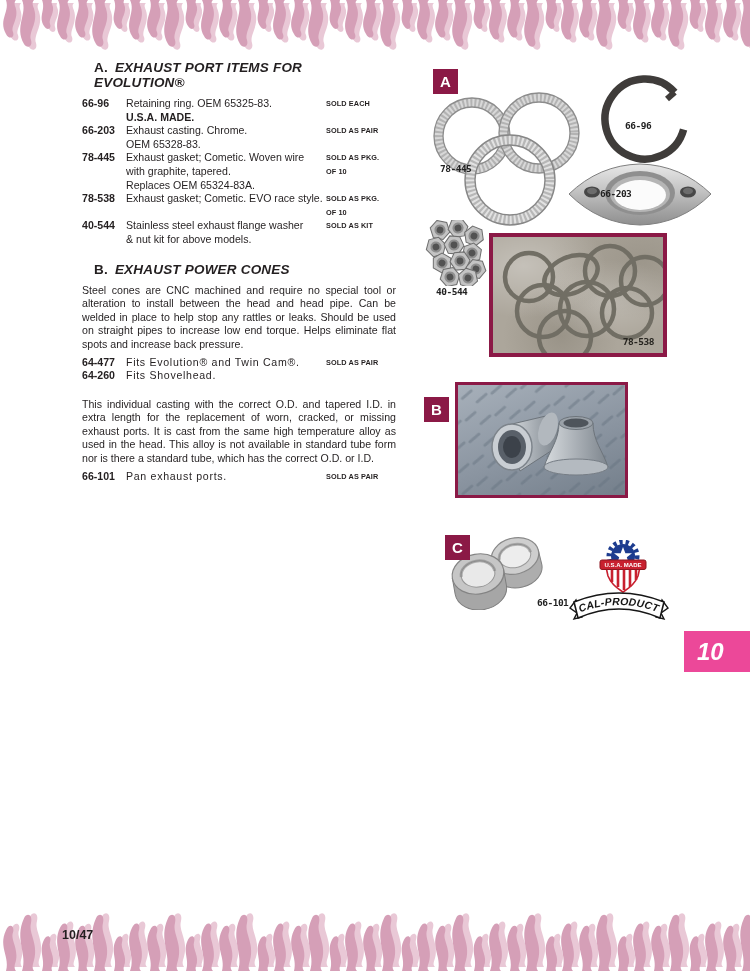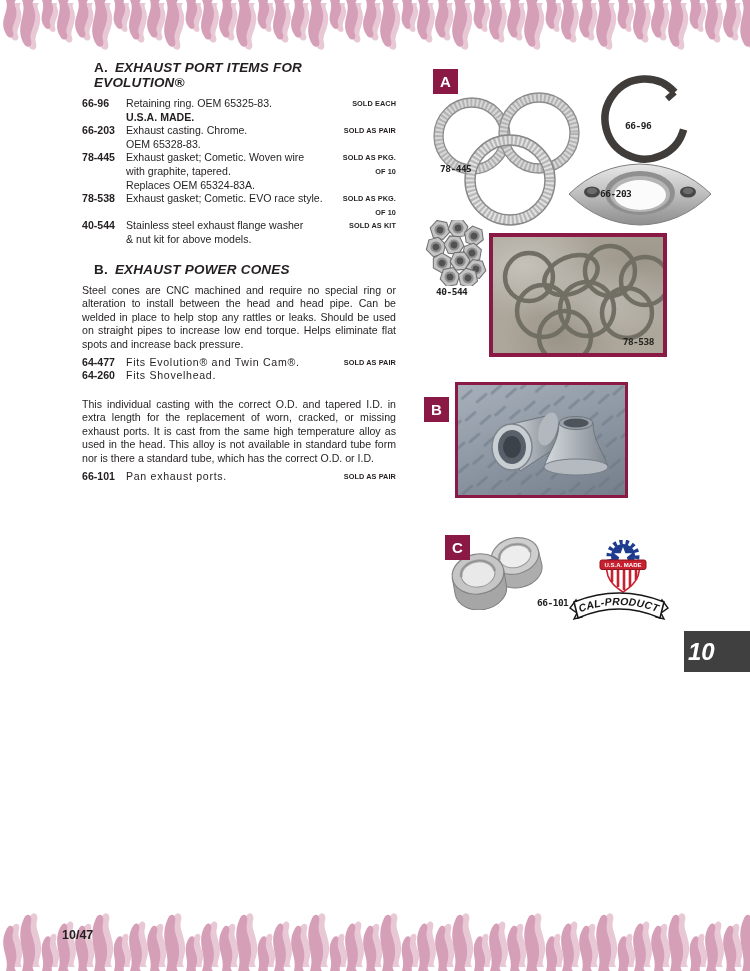--- a/index.html
+++ b/index.html
@@ -15,44 +15,44 @@
   .sec-block{margin:0 0 15px 0}
   .sec-head{font-size:13.5px;margin:0 0 7px 12px;font-weight:bold;letter-spacing:.2px}
   .sec-head .ltr{font-style:normal;margin-right:7px}
   .sec-head .ttl{font-style:italic}
   .intro{font-size:10.6px;line-height:13.6px;text-align:justify;margin:0 0 4px 0}
   .row{display:grid;grid-template-columns:44px 200px 70px;font-size:10.6px;line-height:13.6px}
   .code{font-weight:bold}
   .desc .line{display:block}
   .desc .b{font-weight:bold}
   .tracked{letter-spacing:.7px}
-  .sold{text-align:right}
+  .sold{}
   .sold .line{display:block;font-size:7.3px;font-weight:bold;line-height:13.6px;letter-spacing:.1px}
   
   .badge{position:absolute;width:25px;height:25px;background:#8b1946;color:#fff;
     font-weight:bold;font-size:15px;display:flex;align-items:center;justify-content:center;z-index:5}
   .figlabel{position:absolute;font-family:"DejaVu Sans Mono",monospace;font-size:9.5px;
     font-weight:bold;color:#222;z-index:6;letter-spacing:-.5px}
   .fig{position:absolute}
   .photo{position:absolute;border:4px solid #8b1946;overflow:hidden;background:#aca69b}
   .photo-b{border-width:3px;background:linear-gradient(160deg,#a7b0ba 0%,#8b95a1 55%,#747f8b 100%)}
   .photo-538{
     background-color:#aca69b;
     background-image:
       radial-gradient(ellipse at 18% 25%, rgba(255,255,255,.30), transparent 42%),
       radial-gradient(ellipse at 68% 55%, rgba(255,255,255,.22), transparent 45%),
       radial-gradient(ellipse at 40% 85%, rgba(110,104,92,.30), transparent 40%),
       radial-gradient(ellipse at 88% 20%, rgba(110,104,92,.25), transparent 45%);
   }
   .photo-label{position:absolute;right:9px;bottom:6px;font-family:"DejaVu Sans Mono",monospace;
     font-size:9.5px;font-weight:bold;color:#26241f;letter-spacing:-.5px}
   
-  .page-tab{position:absolute;left:684px;top:631px;width:66px;height:41px;background:#404040;
+  .page-tab{position:absolute;left:684px;top:631px;width:66px;height:41px;background:#ec4899;
     color:#fff;font-weight:bold;font-style:italic;font-size:24px;line-height:41px;
-    padding-left:4px;box-sizing:border-box;z-index:4}
+    padding-left:13px;box-sizing:border-box;z-index:4}
   .footer-page{position:absolute;left:0;right:0;top:928px;margin-left:62px;
     font-size:12.5px;font-weight:bold;z-index:9}
 </style>
 </head>
 <body>
 
 <svg class="flame-top" width="750" height="52" viewBox="0 0 750 52">
   <defs>
     <g id="flameT">
       <path d="M6,0 C10,12 -2,20 6,34 C9,40 15,38 13,32 C10,26 20,18 15,6 C14,3 15,1 16,0 Z"></path>
@@ -136,21 +136,21 @@
         <span class="line">&amp; nut kit for above models.</span>
       </div>
       <div class="sold">
           <span class="line">SOLD AS KIT</span>
         </div>
     </div>
   </div>
 
   <div class="sec-block">
     <h2 class="sec-head"><span class="ltr">B.</span><span class="ttl">EXHAUST POWER CONES</span></h2>
-    <p class="intro">Steel cones are CNC machined and require no special ring or alteration to install between the head and head pipe. Can be welded in place to help stop any rattles or leaks. Should be used on straight pipes to increase low end torque. Helps eliminate flat spots and increase back pressure.</p>
+    <p class="intro">Steel cones are CNC machined and require no special tool or alteration to install between the head and head pipe. Can be welded in place to help stop any rattles or leaks. Should be used on straight pipes to increase low end torque. Helps eliminate flat spots and increase back pressure.</p>
     <div class="row">
       <div class="code">64-477</div>
       <div class="desc tracked">
         <span class="line">Fits Evolution® and Twin Cam®.</span>
       </div>
       <div class="sold">
           <span class="line">SOLD AS PAIR</span>
         </div>
     </div>
     <div class="row">

